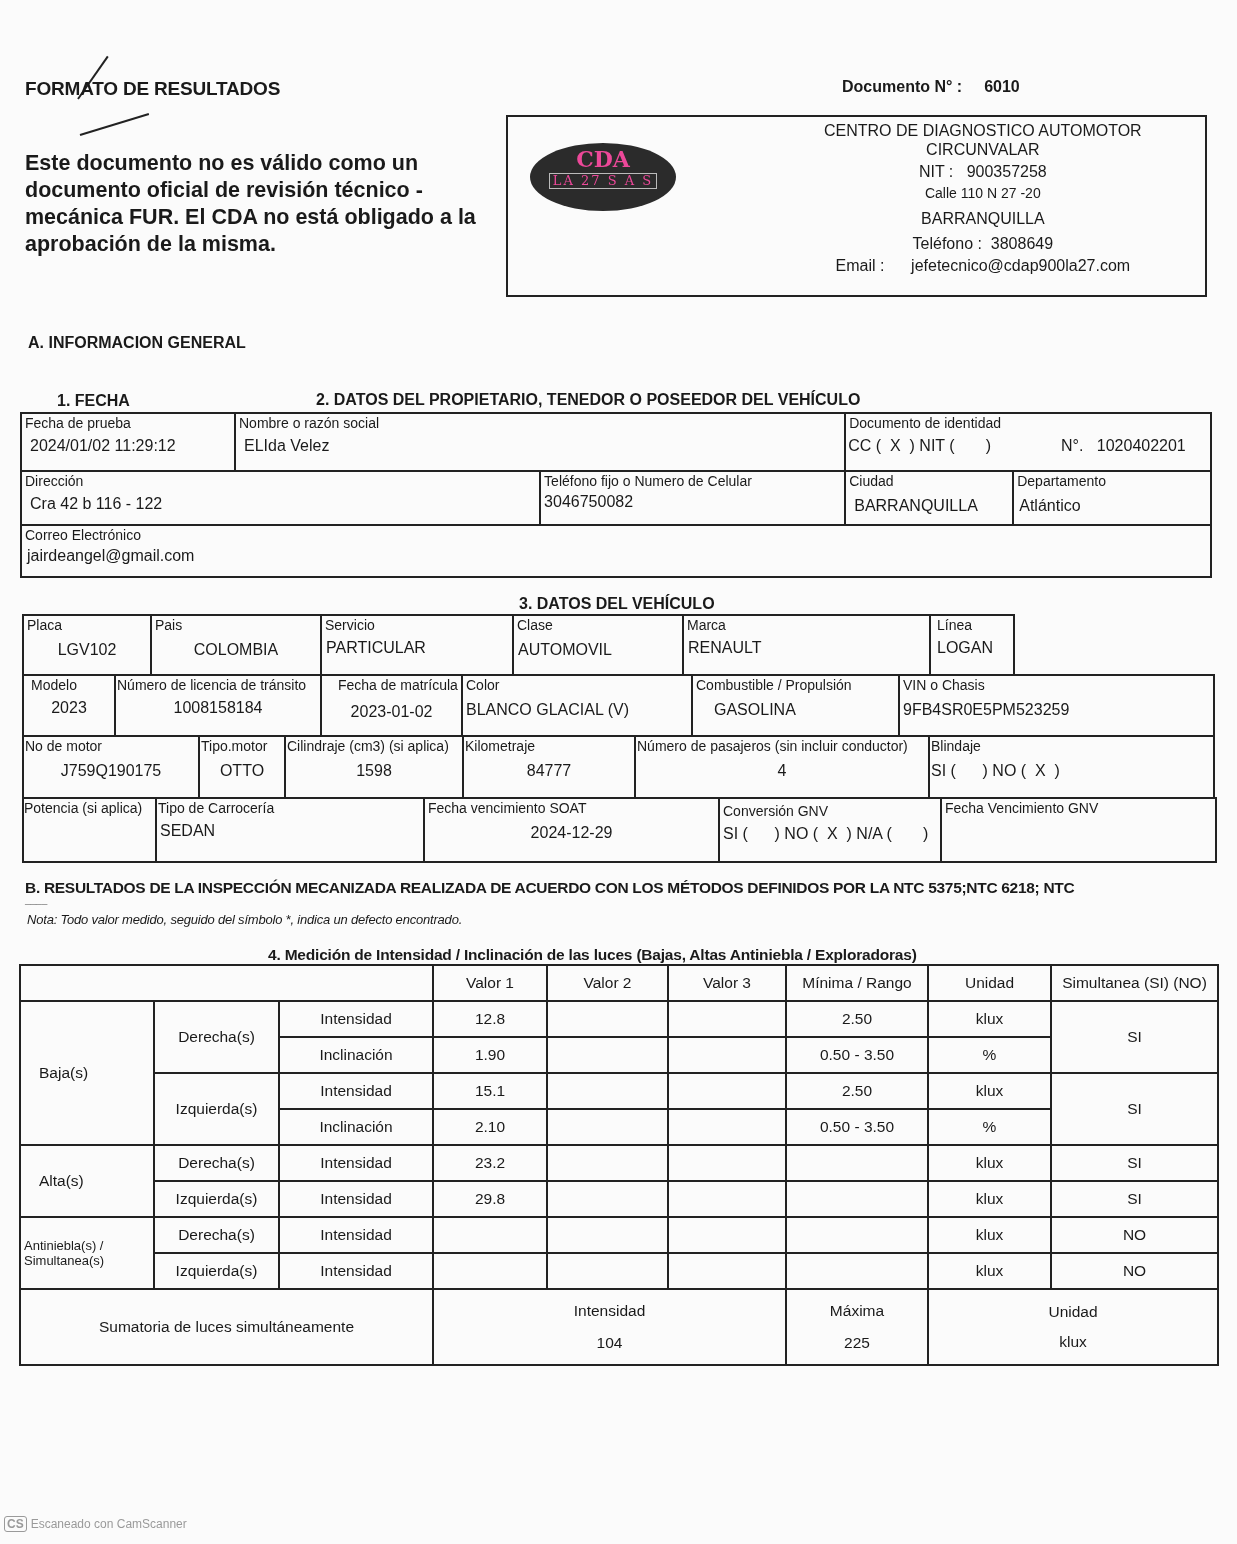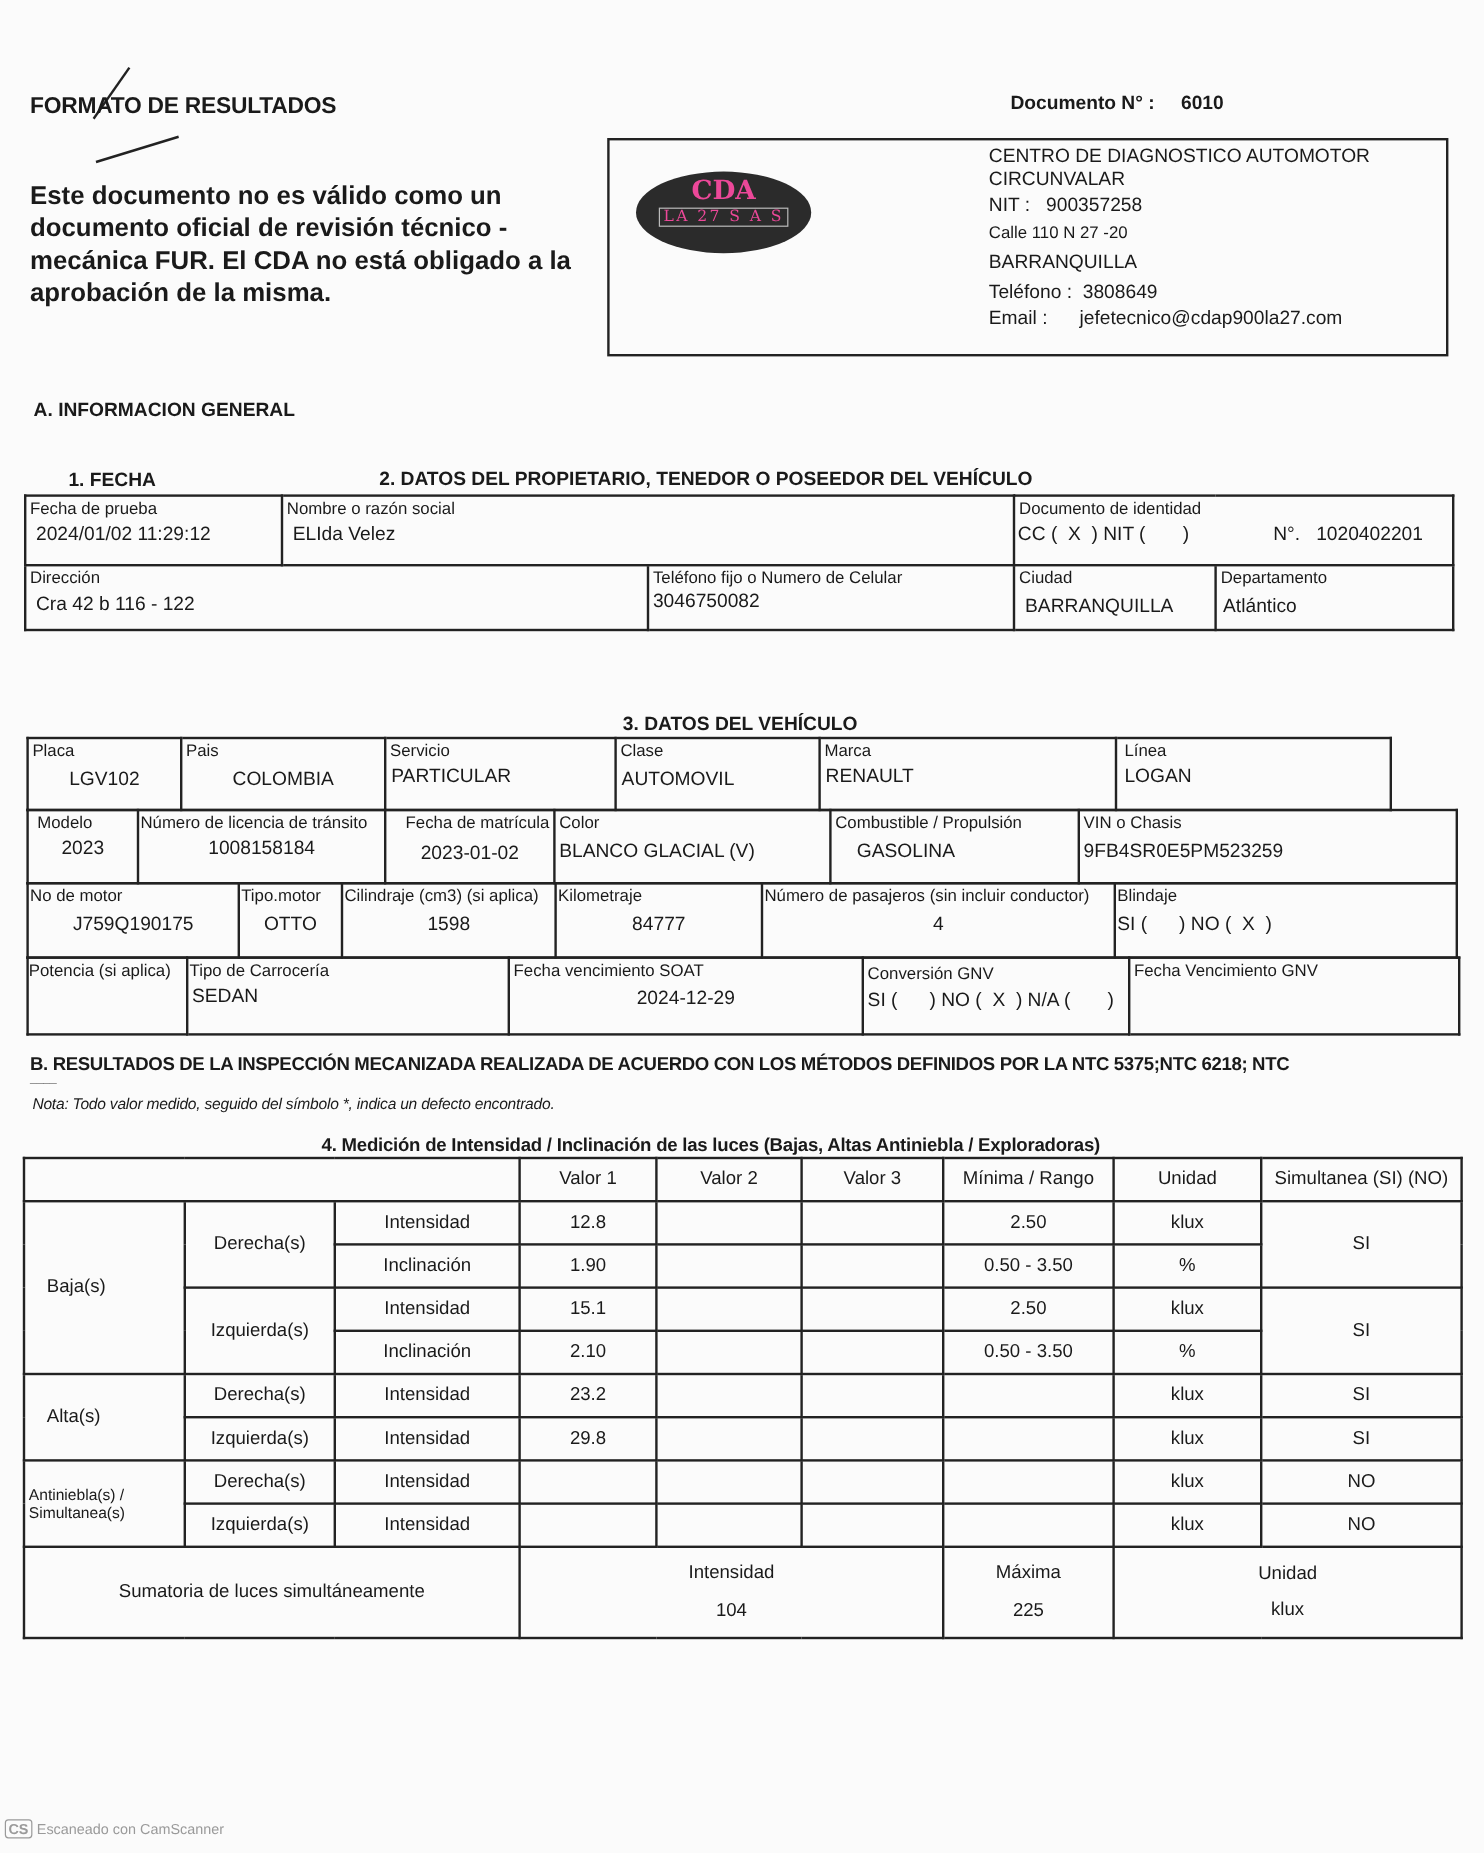--- a/index.html
+++ b/index.html
@@ -9,21 +9,21 @@
   .title{left:25px;top:78px;font-size:19px;font-weight:bold;letter-spacing:-0.2px;}
   .disclaimer{left:25px;top:150px;width:470px;font-size:21.5px;font-weight:bold;line-height:27px;}
   .docnum{left:842px;top:78px;font-size:16px;font-weight:bold;}
   .docnum span{margin-left:22px;}
   .cda-box{left:506px;top:115px;width:701px;height:182px;border:2px solid #222;box-sizing:border-box;}
   .logo{position:absolute;left:22px;top:26px;width:146px;height:68px;border-radius:50%;background:#2b2b2b;
         color:#ec4899;text-align:center;}
   .logo .l1{font-family:"DejaVu Serif",serif;font-weight:bold;font-size:22px;margin-top:4px;line-height:24px;}
   .logo .l2{font-family:"DejaVu Serif",serif;font-size:13px;letter-spacing:2px;border:1px solid #bbb;display:inline-block;padding:0 3px;line-height:14px;}
   .cda-info{position:absolute;left:316px;top:4px;font-size:16px;line-height:19px;}
-  .cda-info div{margin-bottom:3px;}
+  .cda-info div{margin-bottom:3px;text-align:center;}
   .cda-info .small{font-size:14px;}
   .sec-a{left:28px;top:334px;font-size:16px;font-weight:bold;}
   .sub-h{font-size:16px;font-weight:bold;}
   table.form{position:absolute;border-collapse:collapse;}
   table.form td{border:2px solid #222;vertical-align:top;padding:0;font-size:14px;}
   .lbl{font-size:14px;padding:1px 2px 0 3px;display:block;white-space:nowrap;}
   .val{font-size:16px;padding:8px 6px 0 8px;display:block;white-space:nowrap;}
   .val.c{text-align:center;padding-left:0;padding-right:0;}
   .secb{left:25px;top:879px;font-size:15.5px;font-weight:bold;letter-spacing:-0.3px;}
   .secb2{left:25px;top:894px;font-size:10px;font-weight:bold;}
@@ -95,26 +95,32 @@
     </td>
     <td style="width:166px">
       <span class="lbl">Ciudad</span>
       <span class="val" style="padding-top:8px">BARRANQUILLA</span>
     </td>
     <td>
       <span class="lbl">Departamento</span>
       <span class="val" style="padding-left:5px;padding-top:8px">Atlántico</span>
     </td>
   </tr>
+  <tr style="height:52px">
+    <td colspan="6">
+      <span class="lbl">Correo Electrónico</span>
+      <span class="val" style="padding-left:5px;padding-top:4px">jairdeangel@gmail.com</span>
+    </td>
+  </tr>
 </tbody>
   </table>
 
 <div class="abs sub-h" style="left:519px;top:595px;">3. DATOS DEL VEHÍCULO</div>
 
-<table class="form" style="left:22px;top:614px;width:1138px;">
+<table class="form" style="left:22px;top:614px;width:993px;">
   <tbody>
       <tr style="height:60px">
     <td style="width:126px">
           <span class="lbl">Placa</span>
           <span class="val c">LGV102</span>
         </td>
     <td style="width:168px">
           <span class="lbl">Pais</span>
           <span class="val c">COLOMBIA</span>
         </td>

